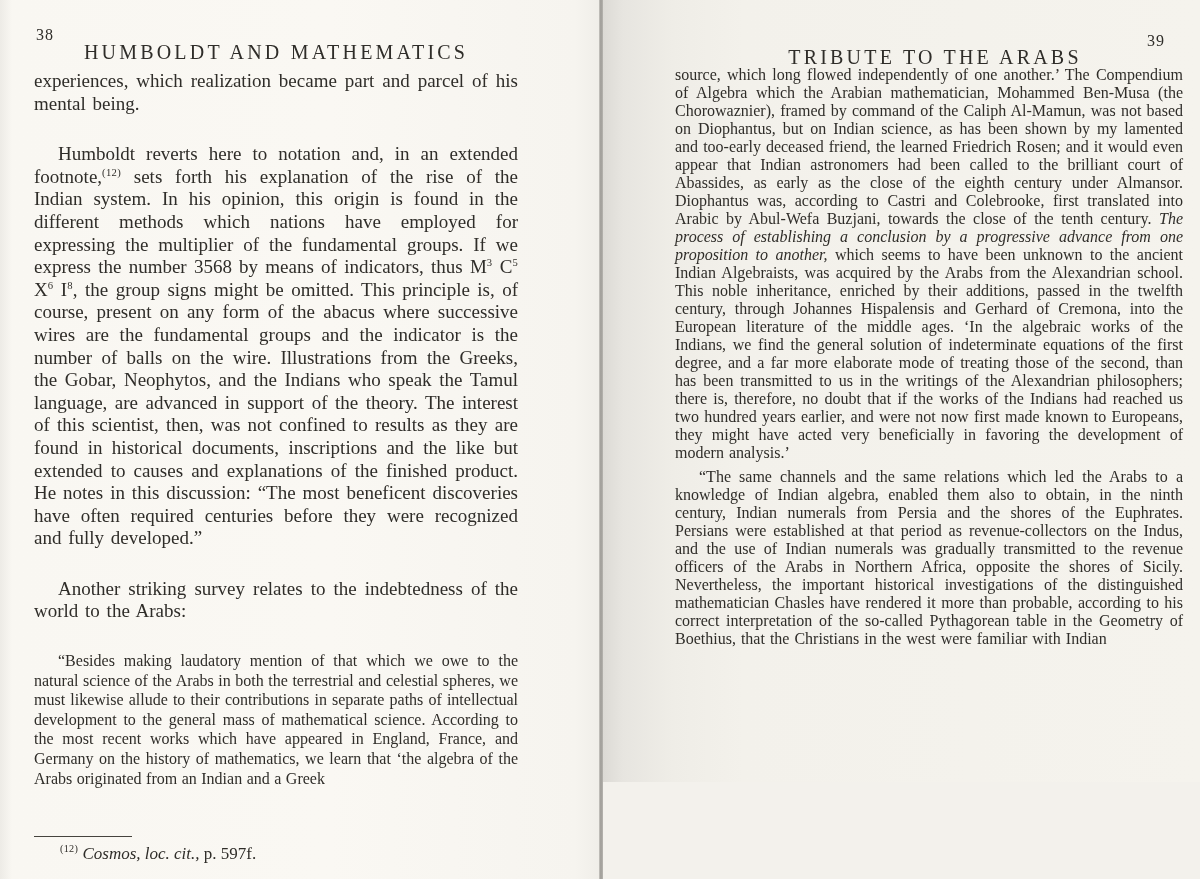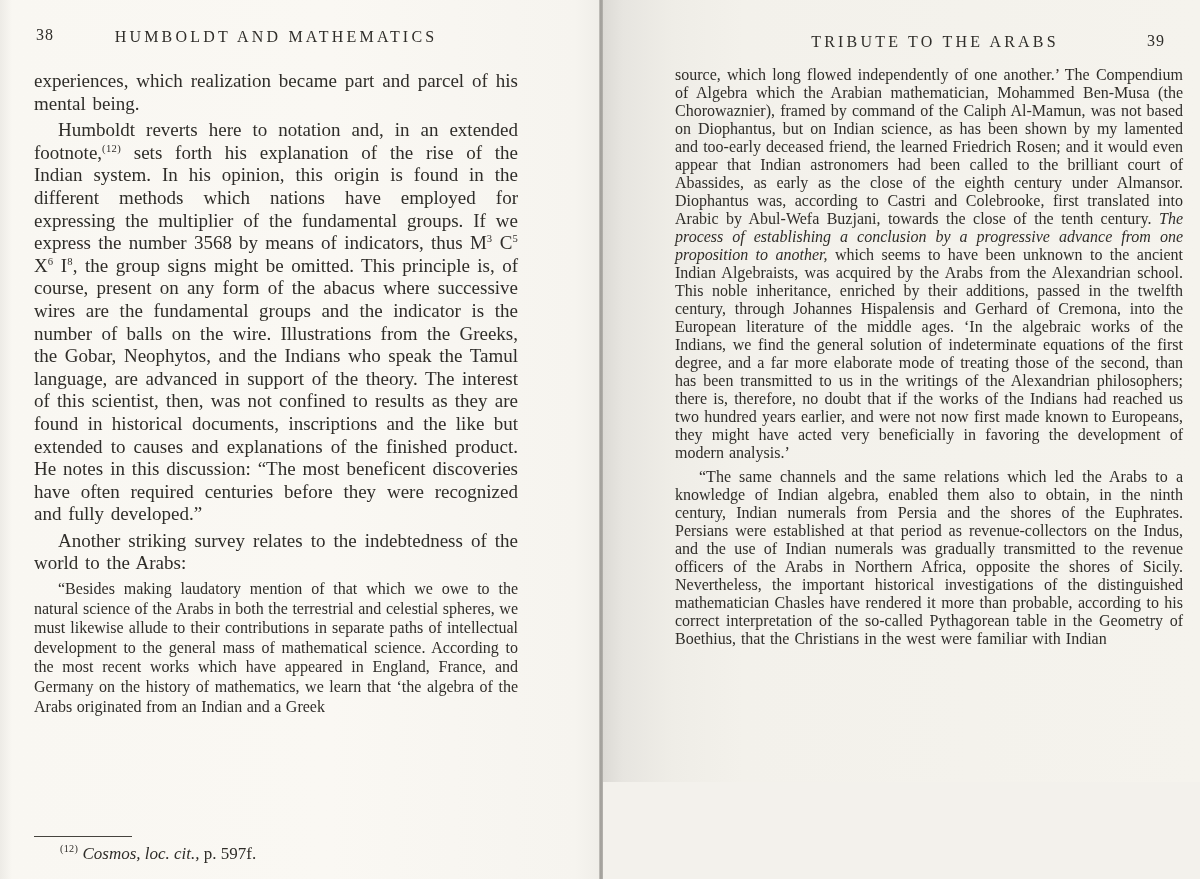--- a/index.html
+++ b/index.html
@@ -18,31 +18,31 @@
   .gutter{
     position:absolute;top:0;left:599px;width:4px;height:879px;
     background:linear-gradient(to right,#c9c7c2,#9d9b96 45%,#b7b5b0);
   }
   
   .page-right{
     position:absolute;top:0;left:603px;width:597px;height:782px;
     background:linear-gradient(to right,#dcdad5 0px,#e7e5e0 20px,#efede7 70px,#f3f1eb 140px,#f5f3ed 100%);
   }
   .pagenum{font-size:16px;letter-spacing:1px;}
-  .running-head{font-size:16px;letter-spacing:3.2px;white-space:nowrap;}
+  .running-head{font-size:20px;letter-spacing:3.2px;white-space:nowrap;margin-top:13px;}
   .lp-num{position:absolute;left:36px;top:26px;}
   .lp-head{position:absolute;left:32px;top:28px;width:488px;text-align:center;}
   .rp-head{position:absolute;left:78px;top:33px;width:508px;text-align:center;}
   .rp-num{position:absolute;left:544px;top:32px;}
   .text-block p{margin:0;text-align:justify;}
   .left-text{
     position:absolute;left:34px;top:70px;width:484px;
     font-size:19px;line-height:22.6px;word-spacing:2px;
   }
-  .left-text .para + .para{margin-top:4px;}
+  .left-text .para + .para{margin-top:28px;}
   .right-text{
     position:absolute;left:72px;top:66px;width:508px;
     font-size:16px;line-height:18px;word-spacing:1px;
   }
   .right-text .para + .para{margin-top:6px;}
   .para.indent{text-indent:24px;}
   .para.quote{font-size:16px;line-height:19.6px;margin-top:22px;word-spacing:0.5px;}
   sup{font-size:0.56em;line-height:0;vertical-align:super;letter-spacing:0.3px;}
   .italic{font-style:italic;}
   .footnote{position:absolute;left:34px;bottom:16px;width:484px;font-size:17px;line-height:19px;}

